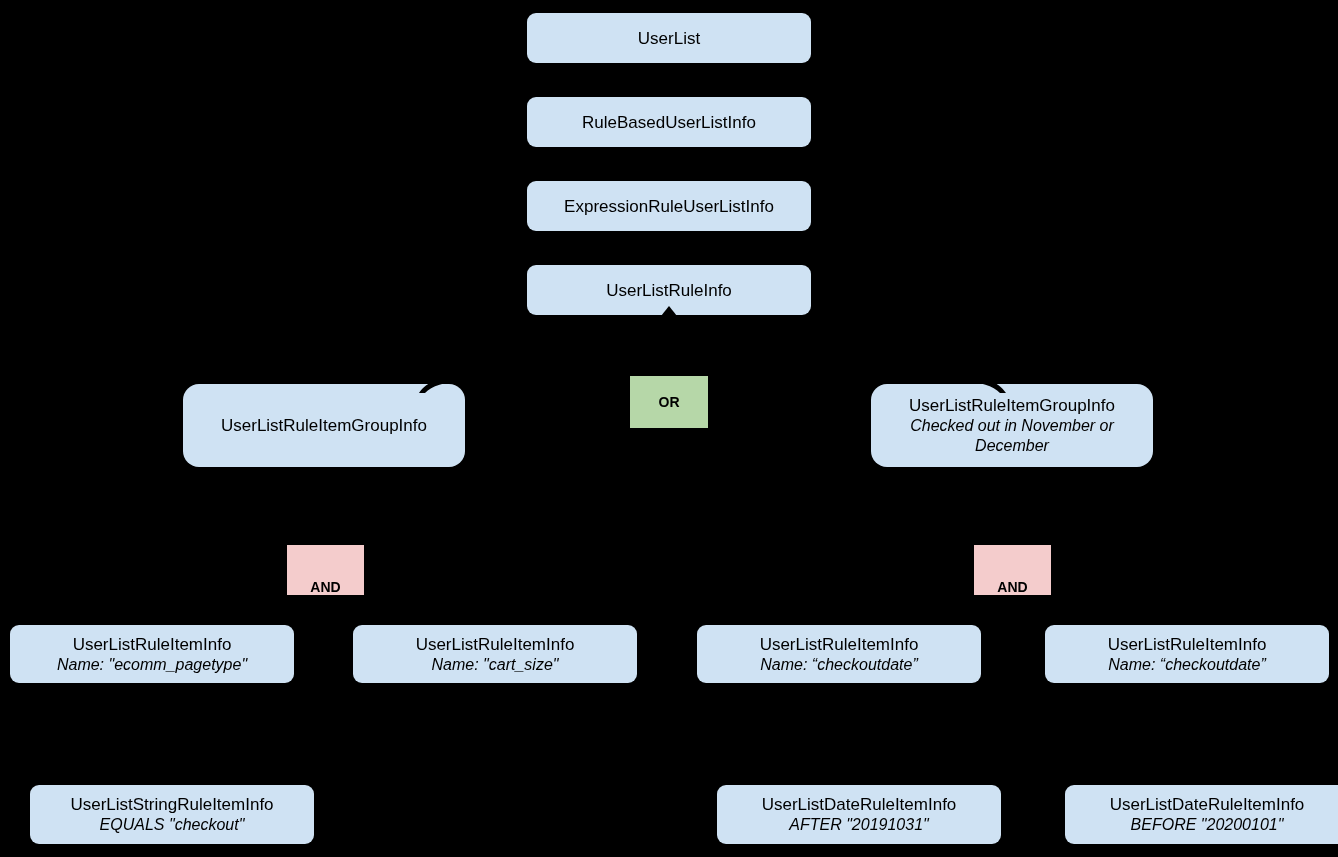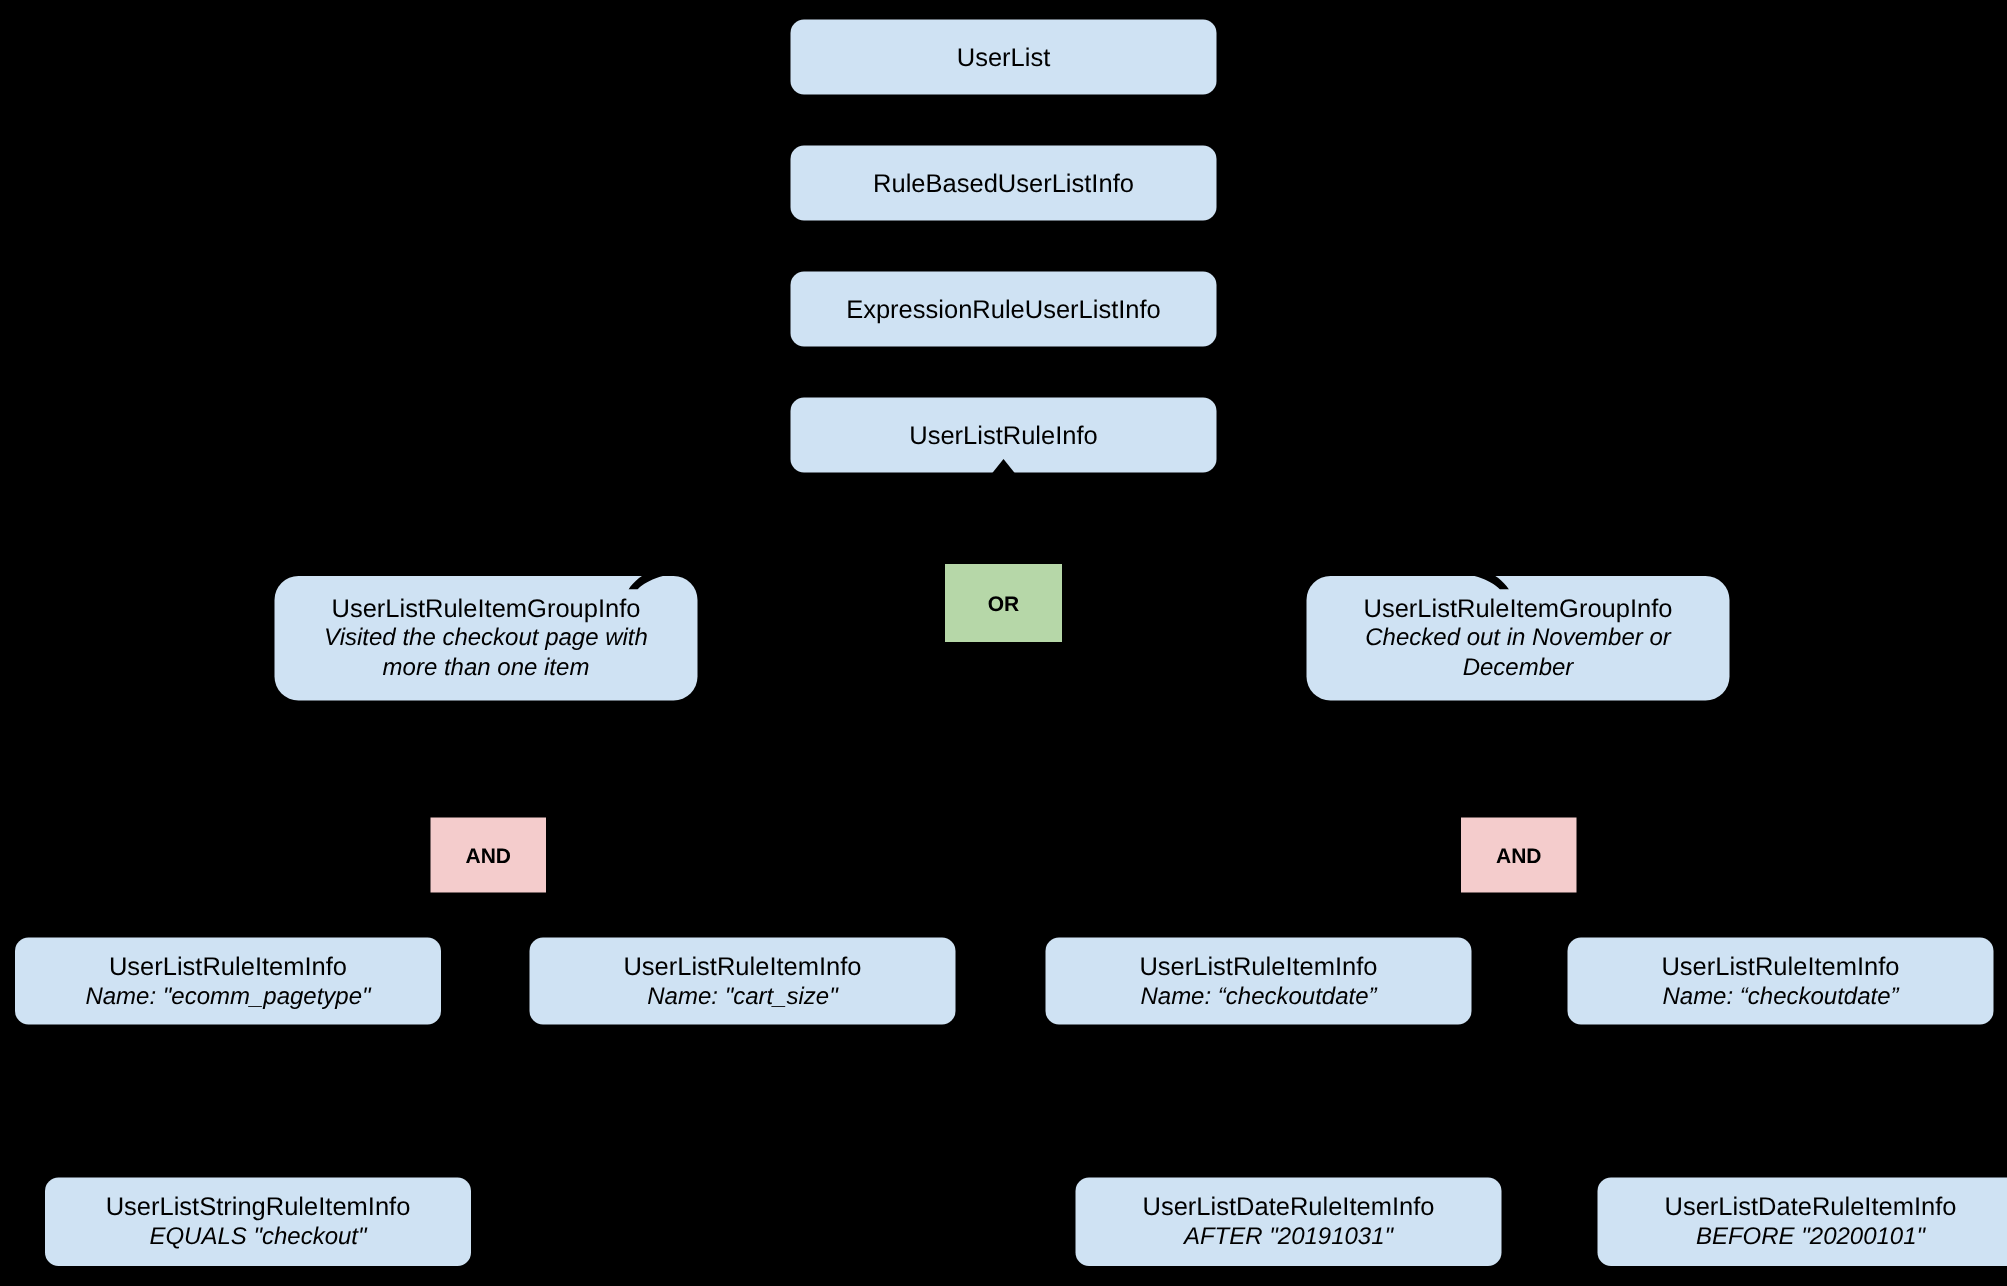--- a/index.html
+++ b/index.html
@@ -39,21 +39,21 @@
   .op {
     position: absolute;
     display: flex;
     align-items: center;
     justify-content: center;
     font-weight: bold;
     font-size: 14px;
     margin-top: 32px;
   }
   .or  { background: #b6d7a8; }
-  .and { background: #f4cccc; }
+  .and { background: #f4cccc; align-items: flex-end; }
 
   
   .chain { left: 527px; width: 284px; height: 50px; }
   .frag { position: absolute; }
 
   
   .rule-row { top: 581px; height: 58px; width: 284px; margin-top: 44px; }
   .leaf-row { top: 785px; height: 59px; width: 284px; margin-left: 20px; }
   .col1 { left: 10px; }
   .col2 { left: 353px; }
@@ -81,21 +81,20 @@
   <svg class="frag" style="left:661px; top:306px" width="16" height="10" viewBox="0 0 16 10">
     <polygon points="8,0 16,10 0,10" fill="#000000"></polygon>
   </svg>
 
   <div class="op or" style="left:630px; top:344px; width:78px; height:52px">
     <span>OR</span>
   </div>
 
   <div class="node r16" style="left:183px; top:384px; width:282px; height:83px">
     <span class="title">UserListRuleItemGroupInfo</span>
-    <span class="subtitle group-sub">Visited the checkout page with more than one item</span>
   </div>
   <div class="node r16" style="left:871px; top:384px; width:282px; height:83px">
     <span class="title">UserListRuleItemGroupInfo</span>
     <span class="subtitle group-sub">Checked out in November or December</span>
   </div>
 
   <svg class="frag" style="left:417px; top:372px" width="60" height="21" viewBox="0 0 60 21">
     <path d="M2,21 C10,9 26,2 58,3 L56,10 C32,8 16,13 8,21 Z" fill="#000000"></path>
   </svg>
   <svg class="frag" style="left:948px; top:372px" width="60" height="21" viewBox="0 0 60 21">

